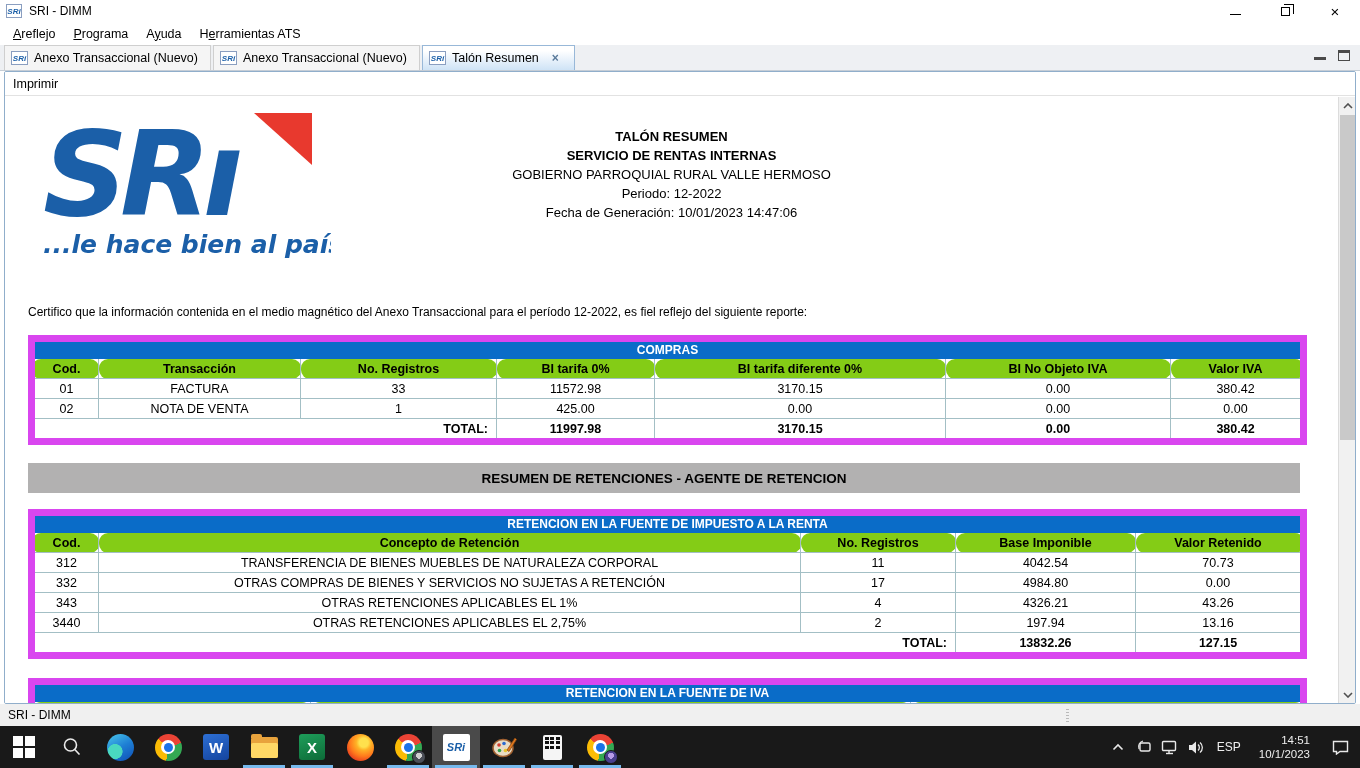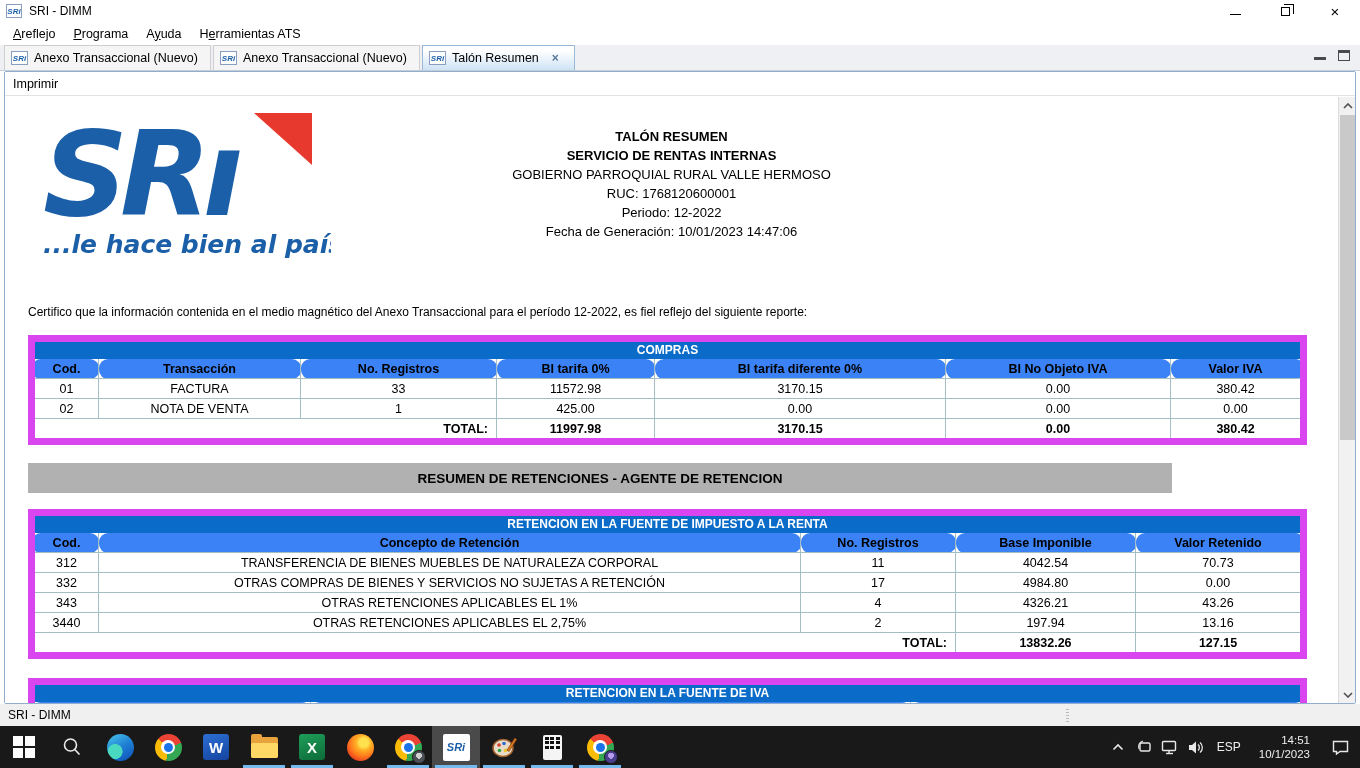--- a/index.html
+++ b/index.html
@@ -67,25 +67,25 @@
 
   .cert { margin:40px 0 0 23px; font-size:12px; color:#000; }
 
   
   .rtable { border-collapse:collapse; table-layout:fixed; width:1272px; margin:0 0 0 23px;
     font-size:12.5px; color:#000; border:7px solid #d946ef; }
   .rtable td { border:1px solid #a3bfc5; text-align:center; padding:2.5px 4px; overflow:hidden;
     white-space:nowrap; }
   .tbl-title td { background:#0a6cc8; color:#fff; font-weight:bold; font-size:12px;
     border:1px solid #0a6cc8; padding:1px; }
-  .tbl-head td { background:#3b82f6; font-weight:bold;border-radius:9px; }
+  .tbl-head td { background:#84cc16; font-weight:bold;border-radius:9px; }
   .total-label { text-align:right !important; font-weight:bold; padding-right:8px !important;margin-top:24px; }
   .total-val { font-weight:bold; } .mt16 { margin-top:16px; } .mt19 { margin-top:19px; }
 
-  .section-bar { margin:18px 0 0 23px; width:1144px; height:30px; background:#b2b1b1;
+  .section-bar { margin:18px 0 0 23px; width:1272px; height:30px; background:#b2b1b1;
     display:flex; align-items:center; justify-content:center; font-size:13.5px; font-weight:bold;
     color:#000; }
 
   
   .statusbar { position:absolute; left:0; right:0; top:704px; height:22px; background:#f0f0f0;
     display:flex; align-items:center; font-size:12px; padding-left:8px; }
   .status-grip { position:absolute; left:1066px; top:3px; width:3px; height:16px;
     background:repeating-linear-gradient(#f0f0f0 0 2px, #b9b9b9 2px 3px); }
 
   
@@ -193,21 +193,20 @@
     <div class="rep-head">
       <svg class="logo" viewBox="0 0 290 150">
         <text x="2" y="104" font-family="DejaVu Sans, sans-serif" font-style="italic" font-weight="bold" font-size="118" fill="#1b5fa8" letter-spacing="-8">SRı</text>
         <polygon points="213,2 271,2 271,54" fill="#e8392e"></polygon>
         <text x="2" y="142" font-family="DejaVu Sans, sans-serif" font-style="italic" font-weight="bold" font-size="25" fill="#1b5fa8">...le hace bien al país!</text>
       </svg>
       <div class="rep-center">
         <div class="b">TALÓN RESUMEN</div>
         <div class="b">SERVICIO DE RENTAS INTERNAS</div>
         <div>GOBIERNO PARROQUIAL RURAL VALLE HERMOSO</div>
-        <div>RUC: 1768120600001</div>
         <div>Periodo: 12-2022</div>
         <div>Fecha de Generación: 10/01/2023 14:47:06</div>
       </div>
     </div>
 
     <div class="cert">Certifico que la información contenida en el medio magnético del Anexo Transaccional para el período 12-2022, es fiel reflejo del siguiente reporte:</div>
 
     <table class="rtable mt16">
       <colgroup>
           <col style="width:67px">

